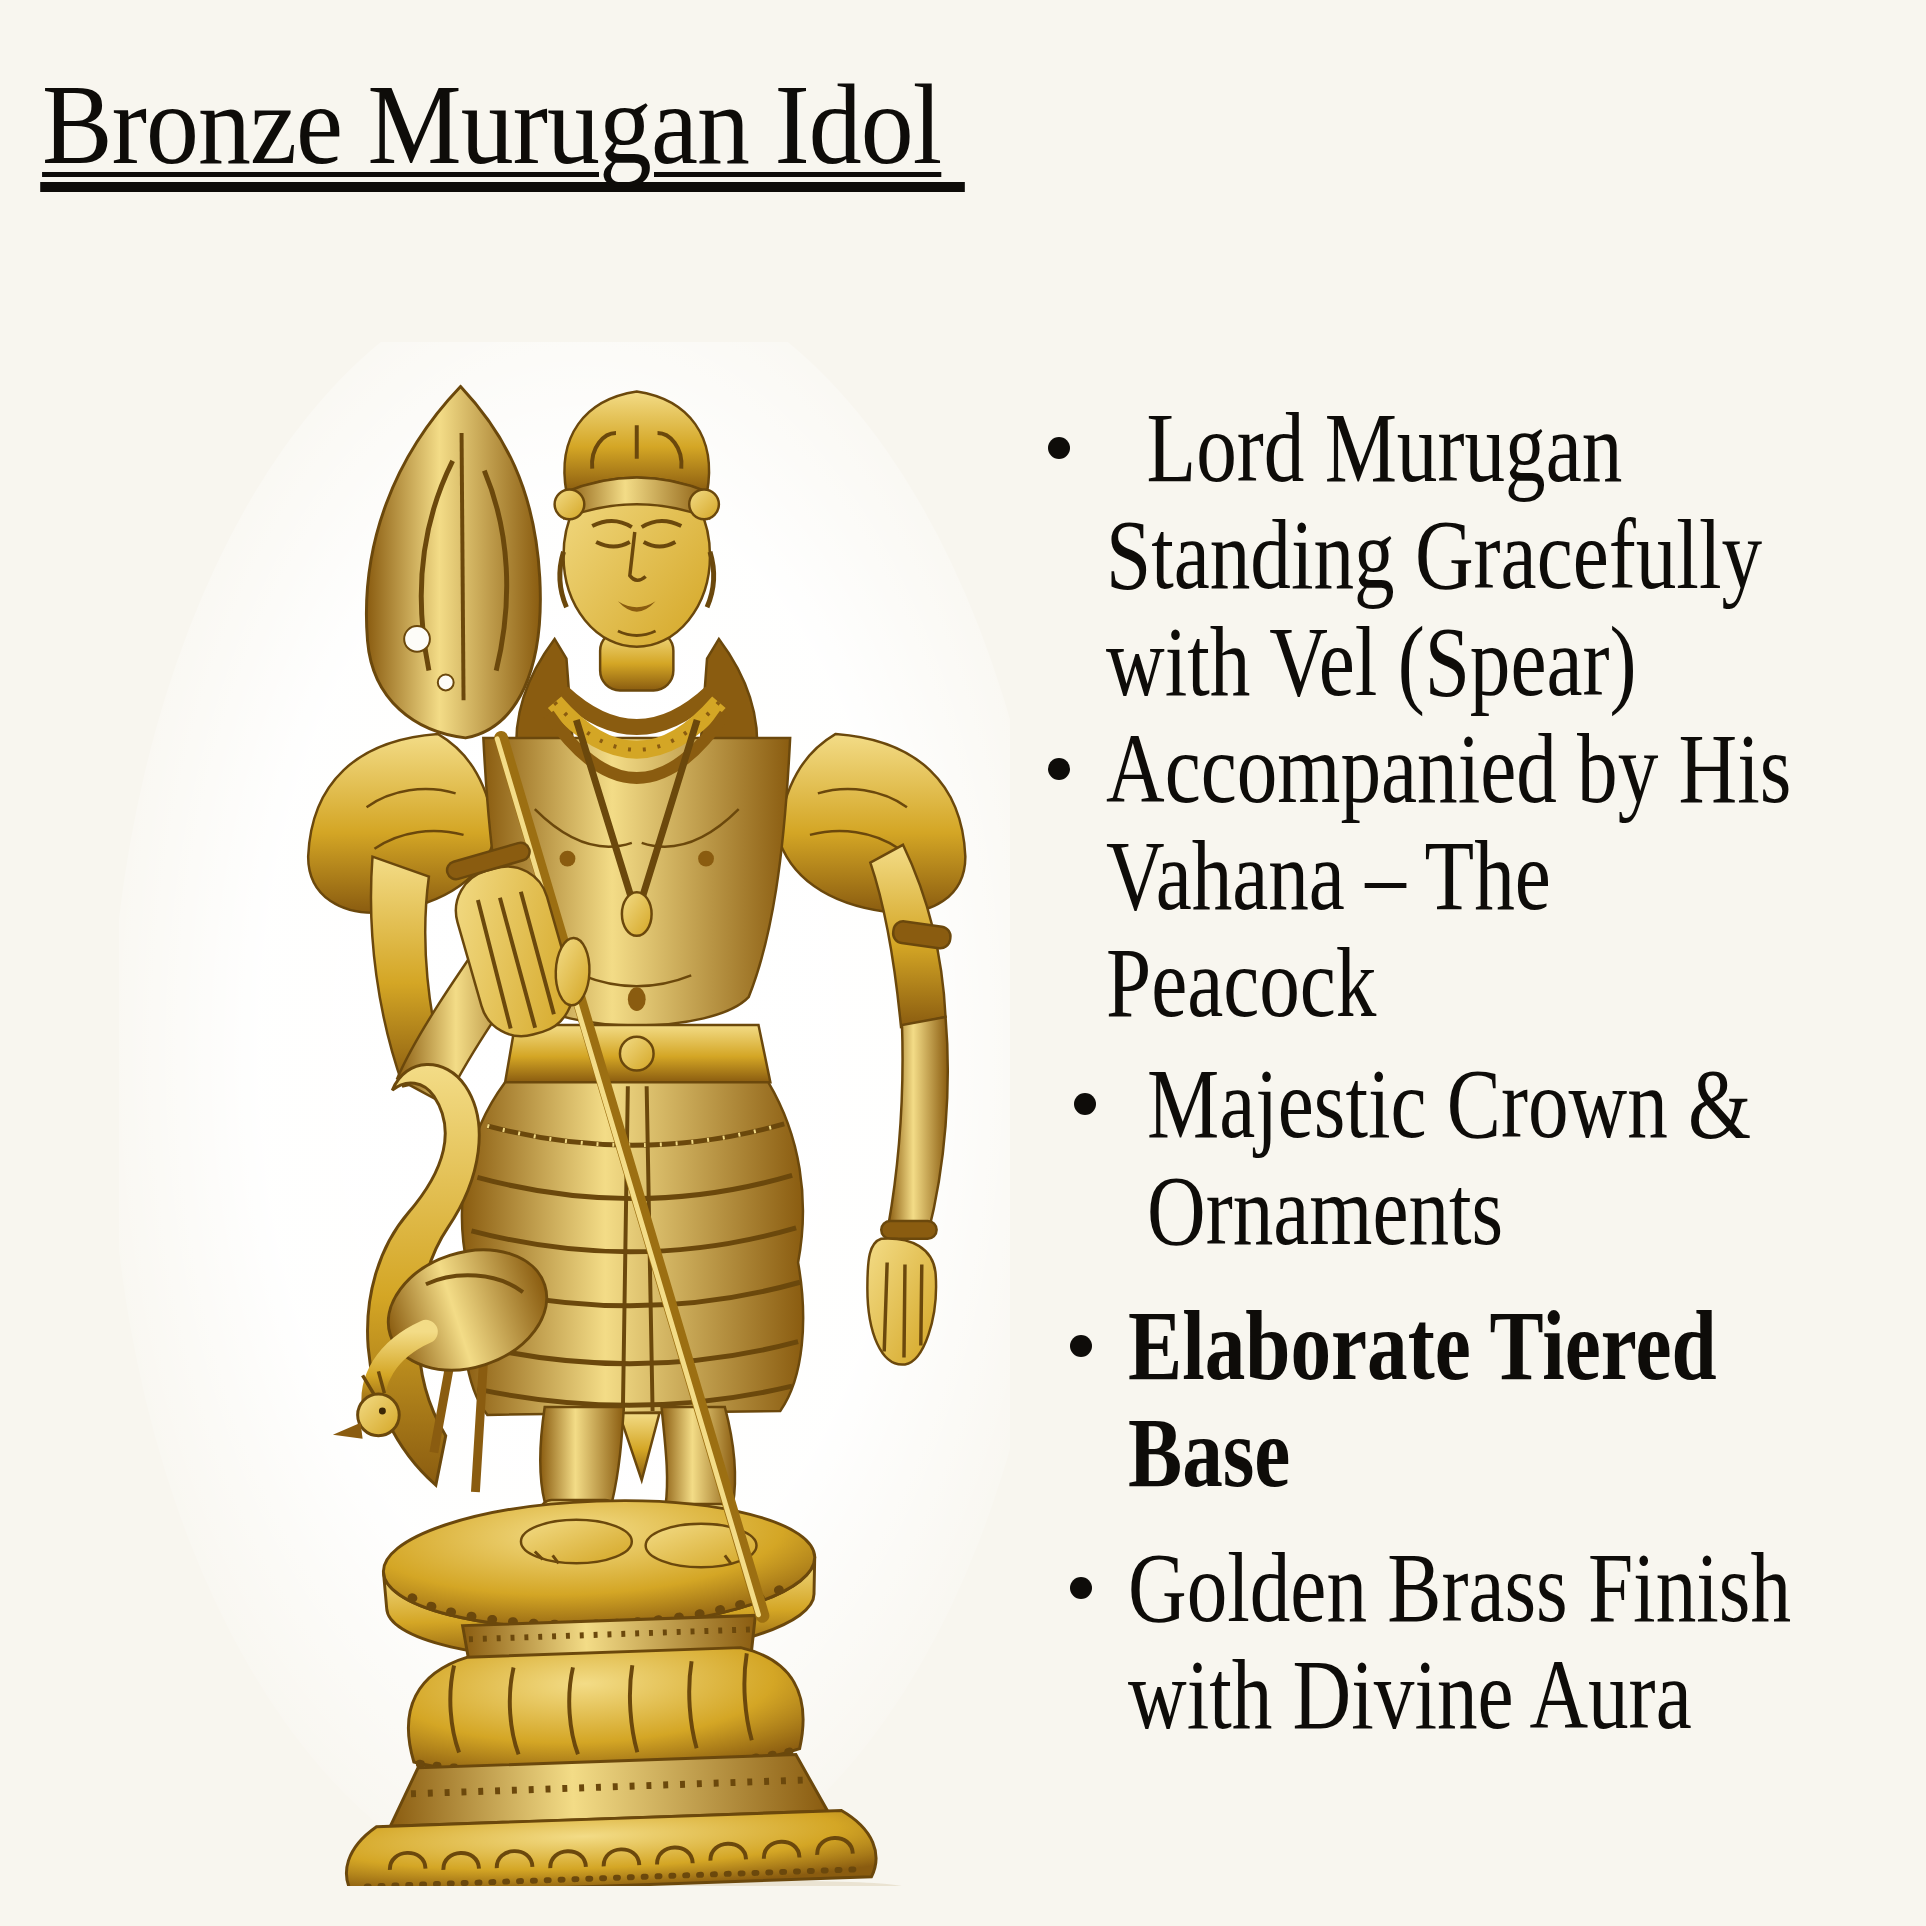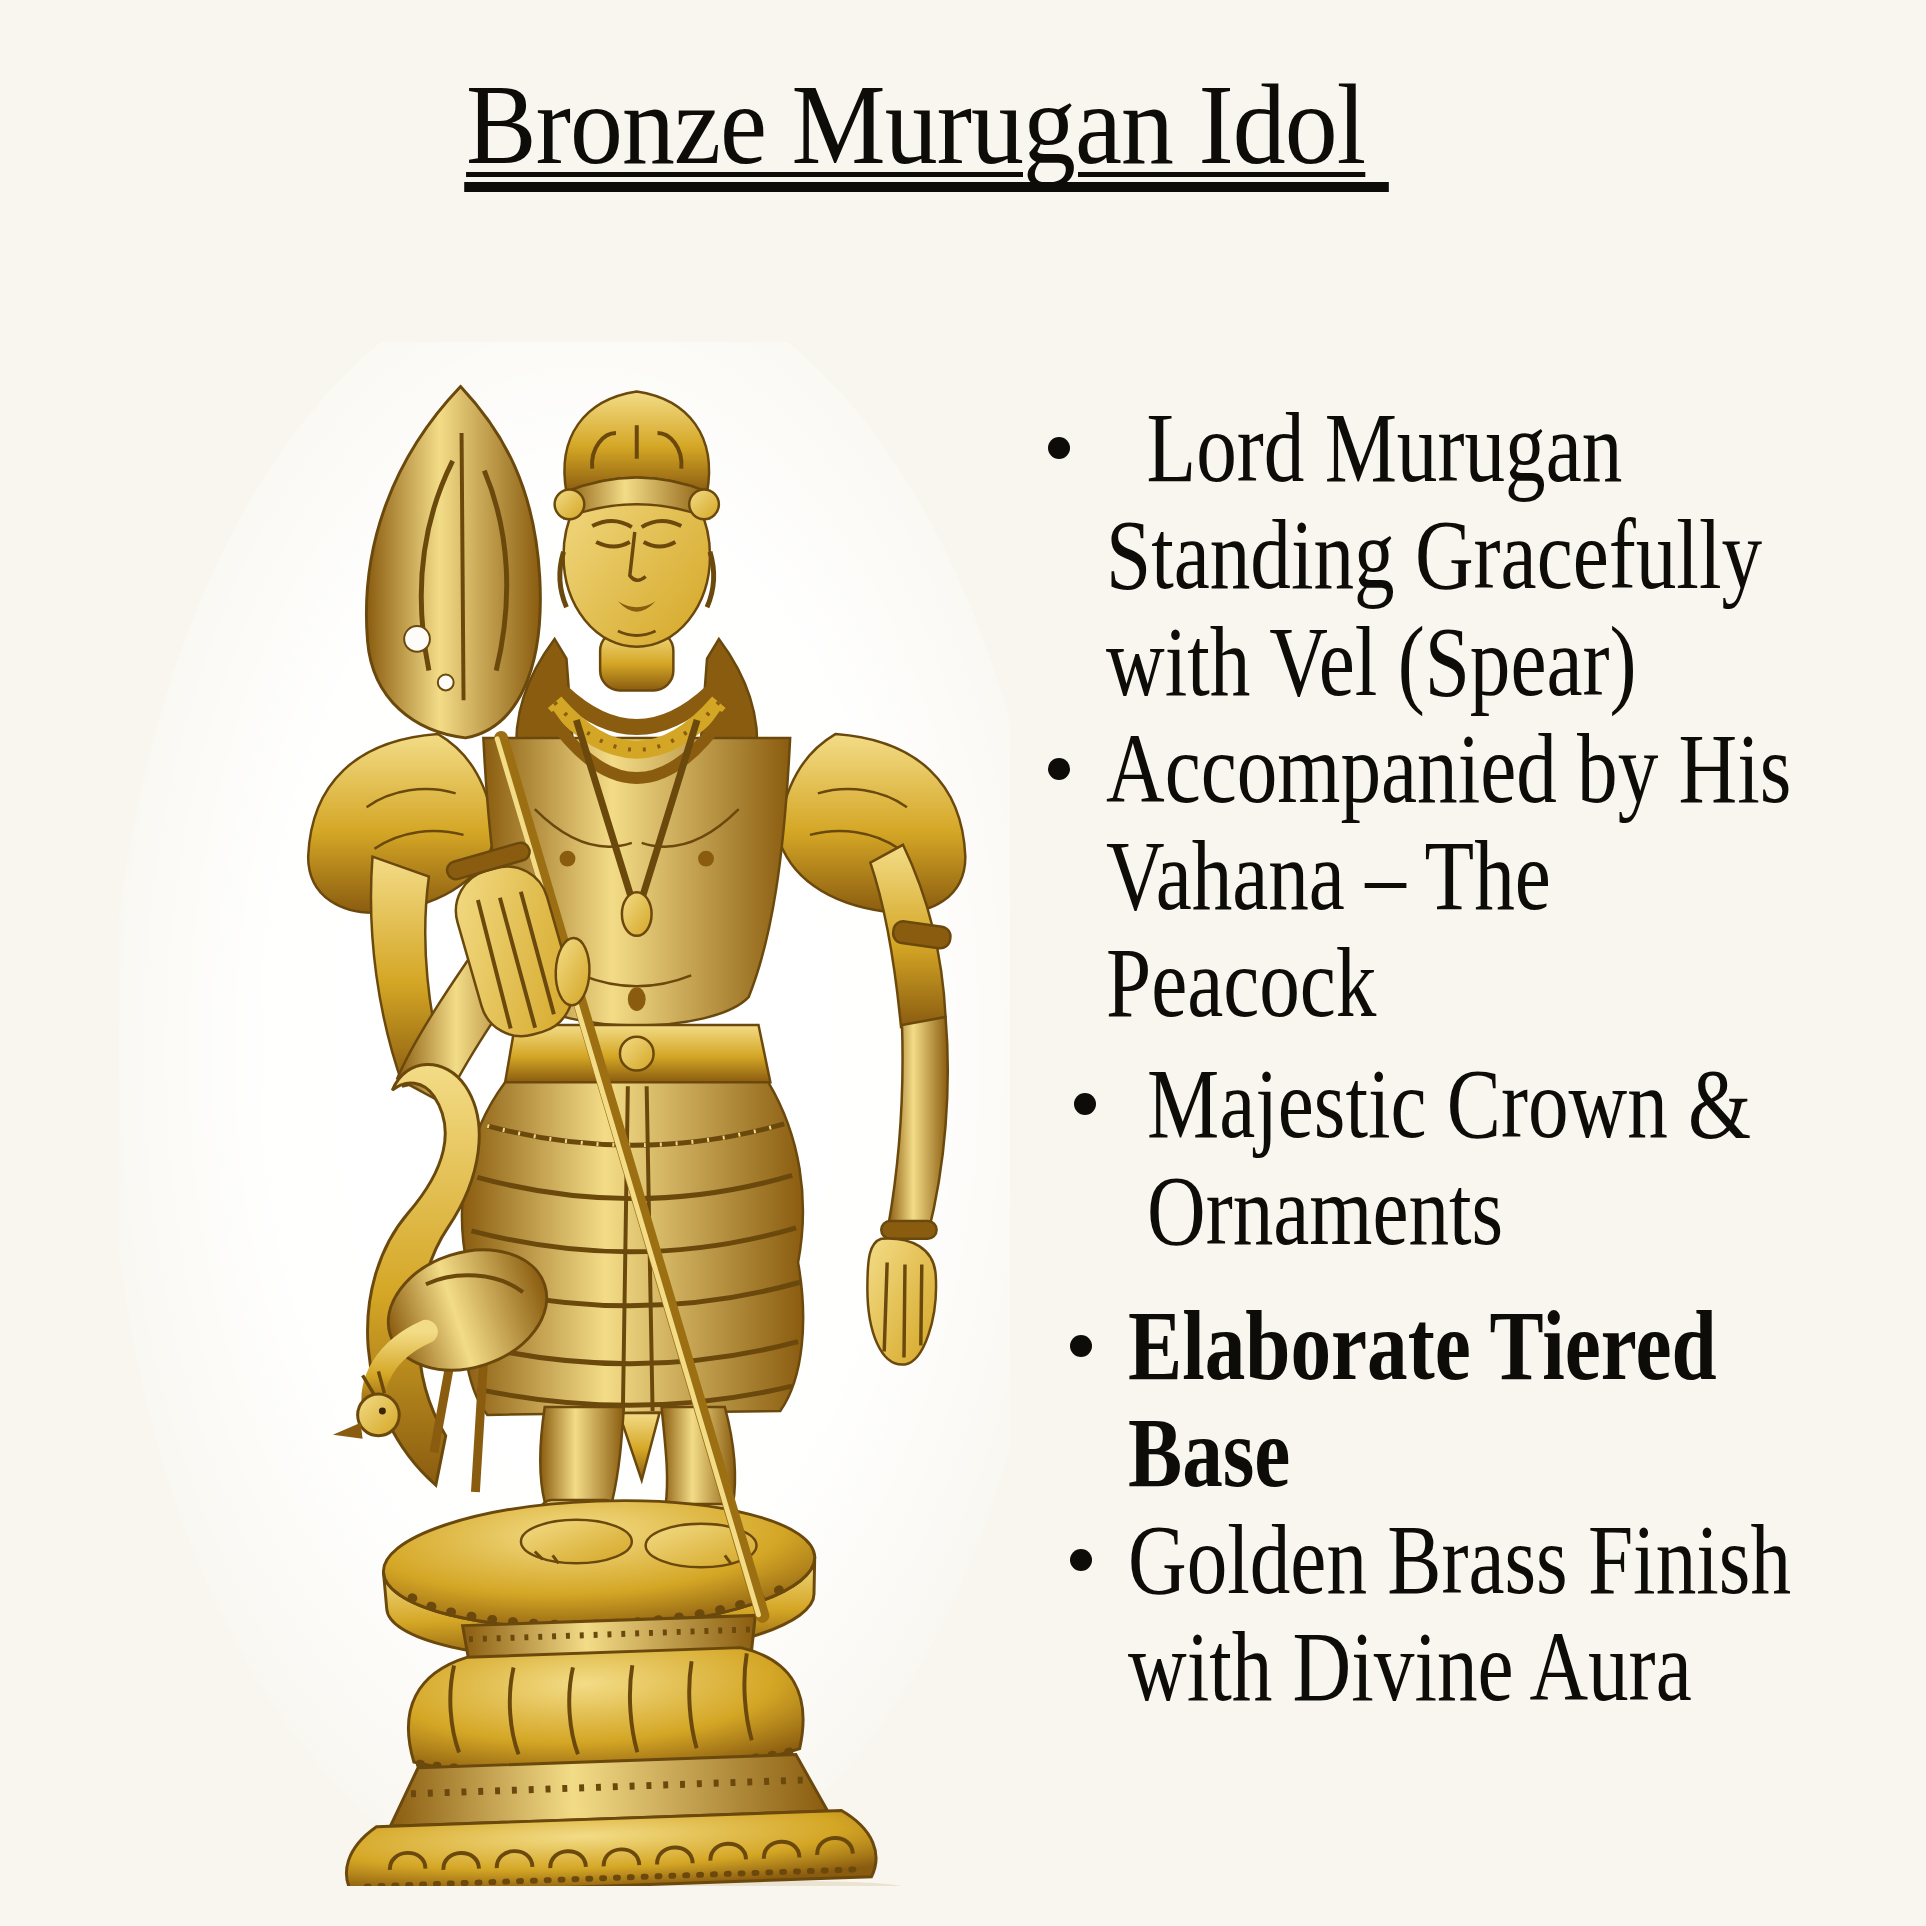--- a/index.html
+++ b/index.html
@@ -10,21 +10,21 @@
     --gold-mid:#d4a625;
     --gold-deep:#8a5c10;
     --gold-shadow:#6b480c;
     --glow:#ffffff;
   }
   html,body{margin:0;padding:0;}
   body{font-family:"Liberation Serif","DejaVu Serif",serif;background:var(--bg);color:var(--ink);}
   .canvas{position:relative;width:1927px;height:1927px;background:var(--bg);overflow:hidden;}
 
   
-  .title-row{position:absolute;top:69px;left:0;width:1853px;text-align:center;}
+  .title-row{position:absolute;top:69px;left:0;width:1853px;}
   .title{
     display:inline-block;
     font-size:115px;line-height:0.98;font-weight:500;letter-spacing:-1px;
     transform:scaleX(0.92);transform-origin:center top;
     padding:0 26px 0 2px;
     border-bottom:10px solid var(--ink);
     text-decoration:underline;
     text-decoration-thickness:5px;
     text-underline-offset:9px;
     white-space:nowrap;
@@ -43,21 +43,21 @@
     background:var(--ink);margin:43px 36px 0 0;
   }
   .feature-lines{flex:1;min-width:0;}
   .feature-line{
     font-size:99px;line-height:107px;letter-spacing:0;
     transform:scaleX(0.82);transform-origin:left center;white-space:nowrap;
   }
   .feature-item.f2{}
   .feature-item.f3{margin-top:14px;padding-left:44px;gap:15px;}
   .feature-item.f4{margin-top:28px;padding-left:40px;font-weight:bold;}
-  .feature-item.f5{padding-left:40px;}
+  .feature-item.f5{margin-top:28px;padding-left:40px;}
 
   
   .statue-wrap{position:absolute;left:119px;top:342px;width:891px;height:1544px;}
   .statue-wrap svg{display:block;width:100%;height:100%;}
 </style>
 </head>
 <body>
 
 <div class="canvas">
 

